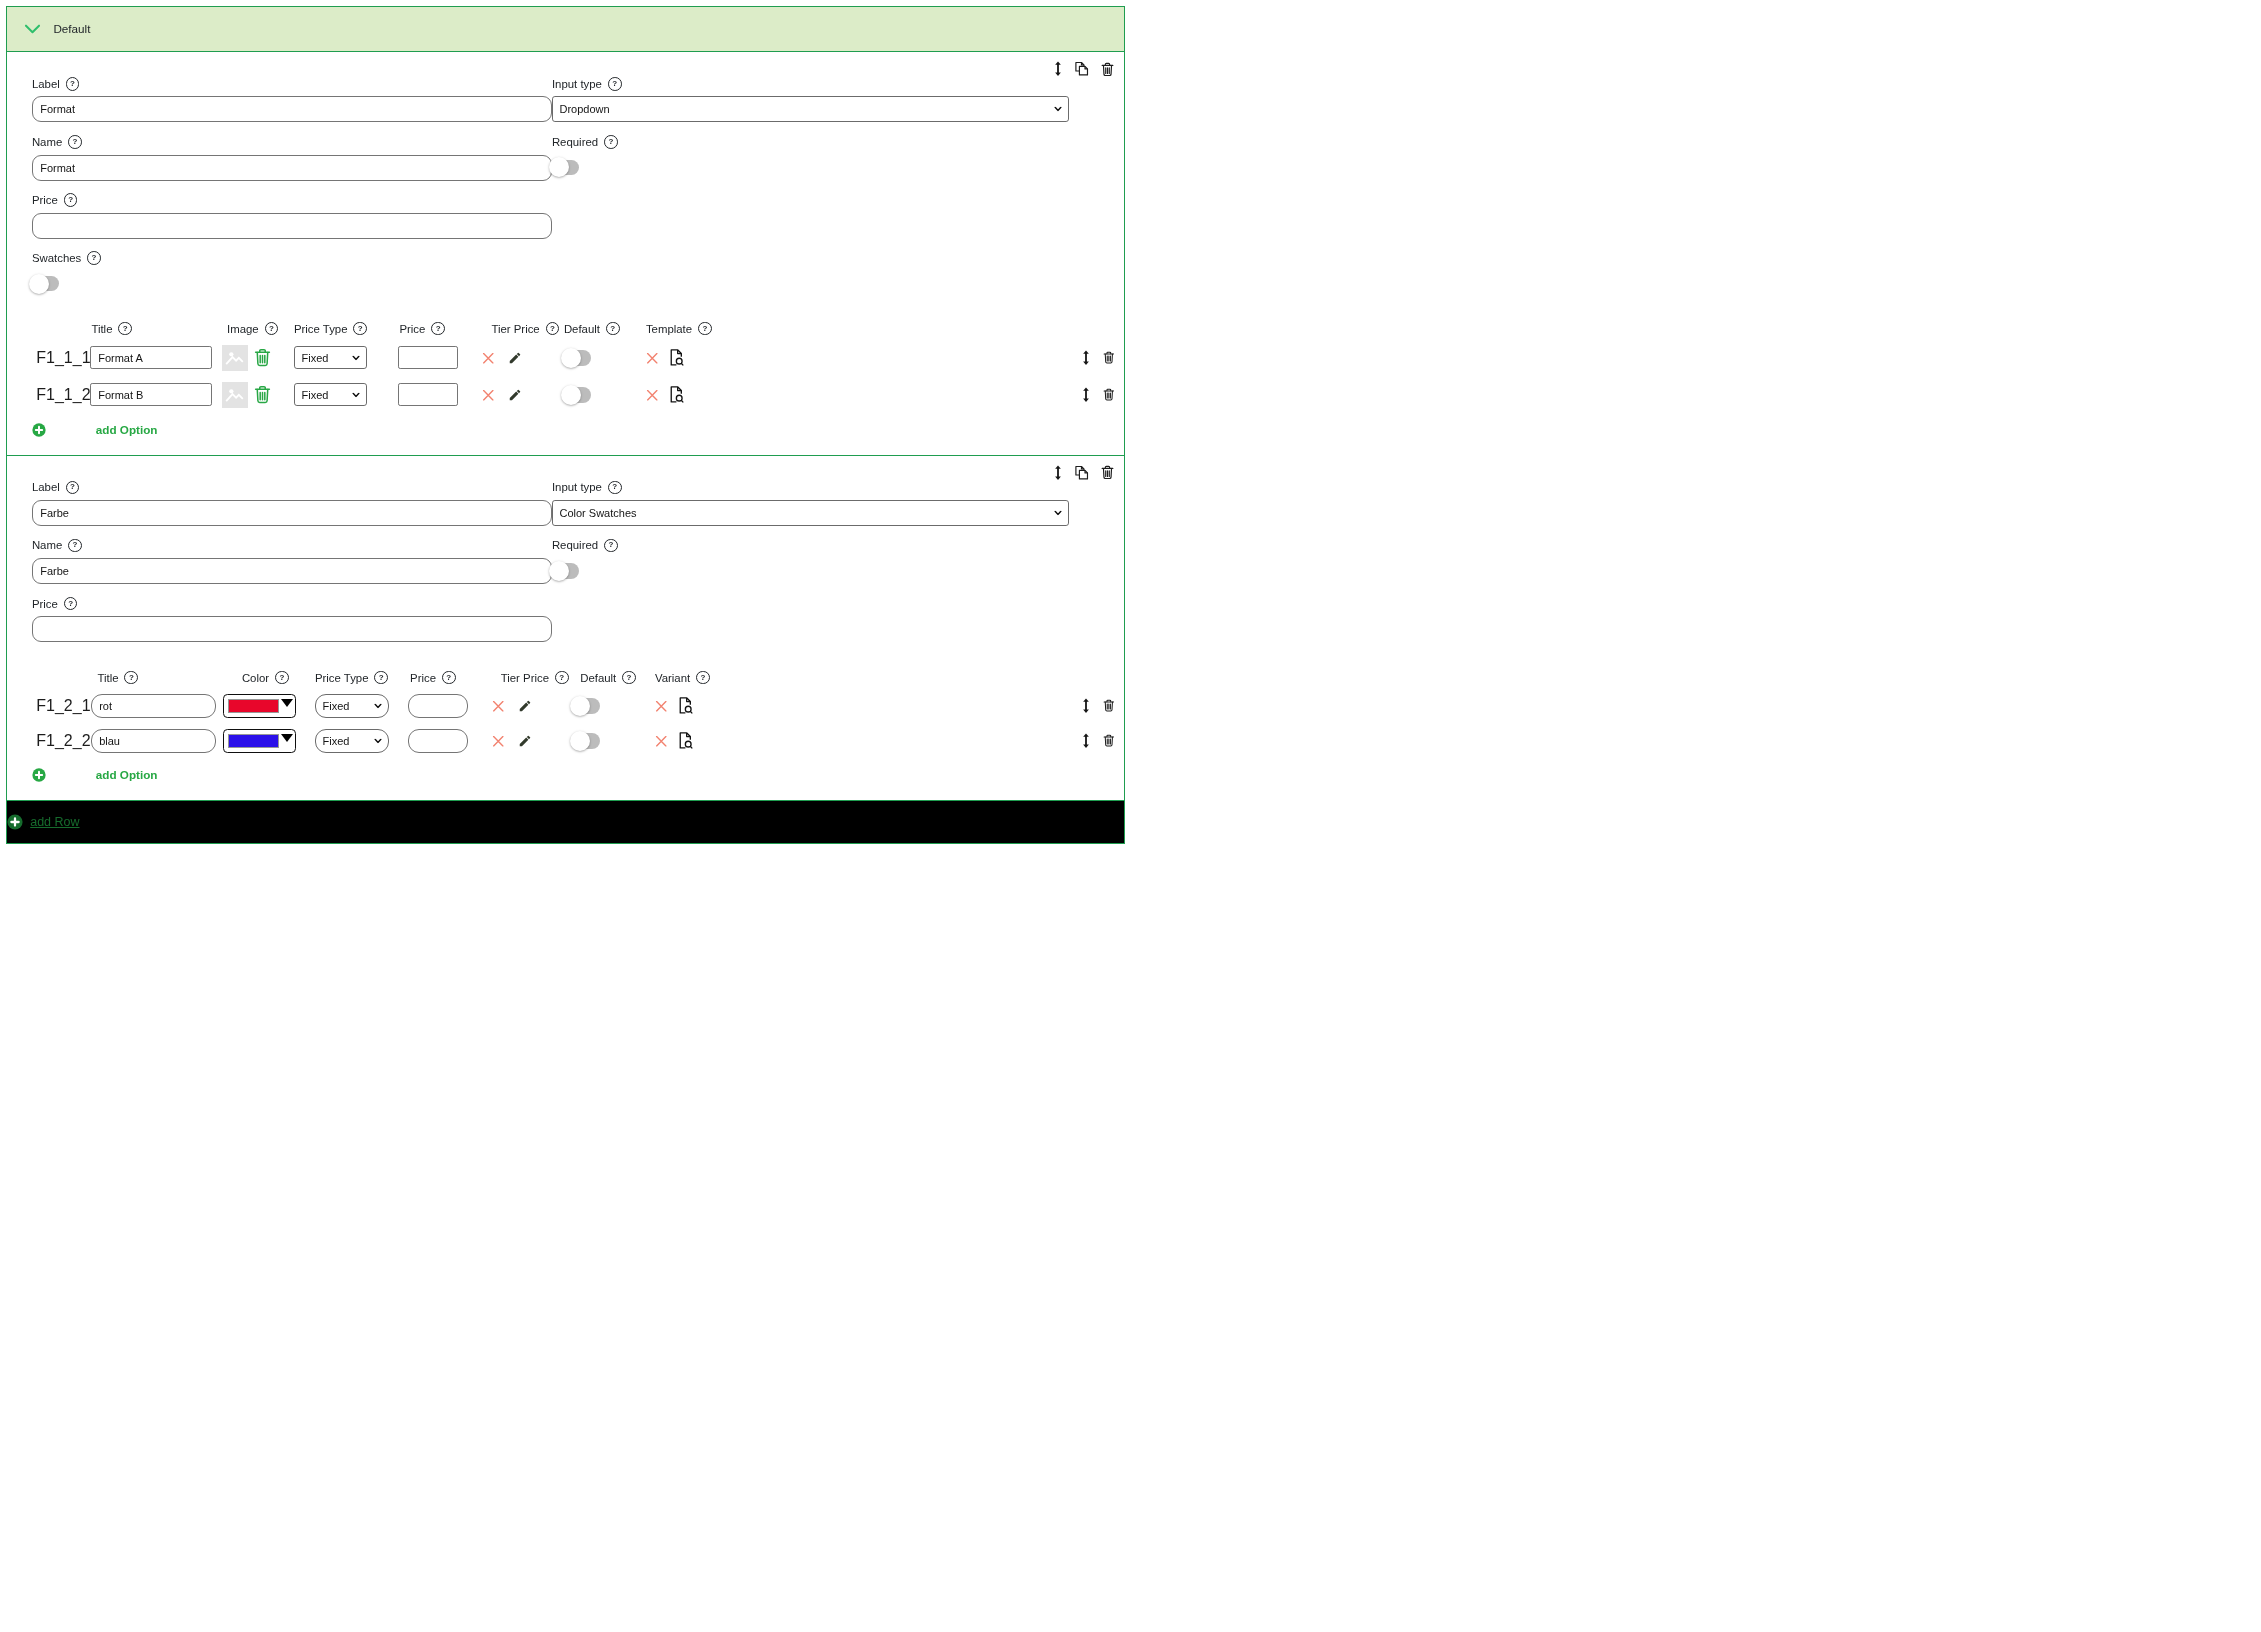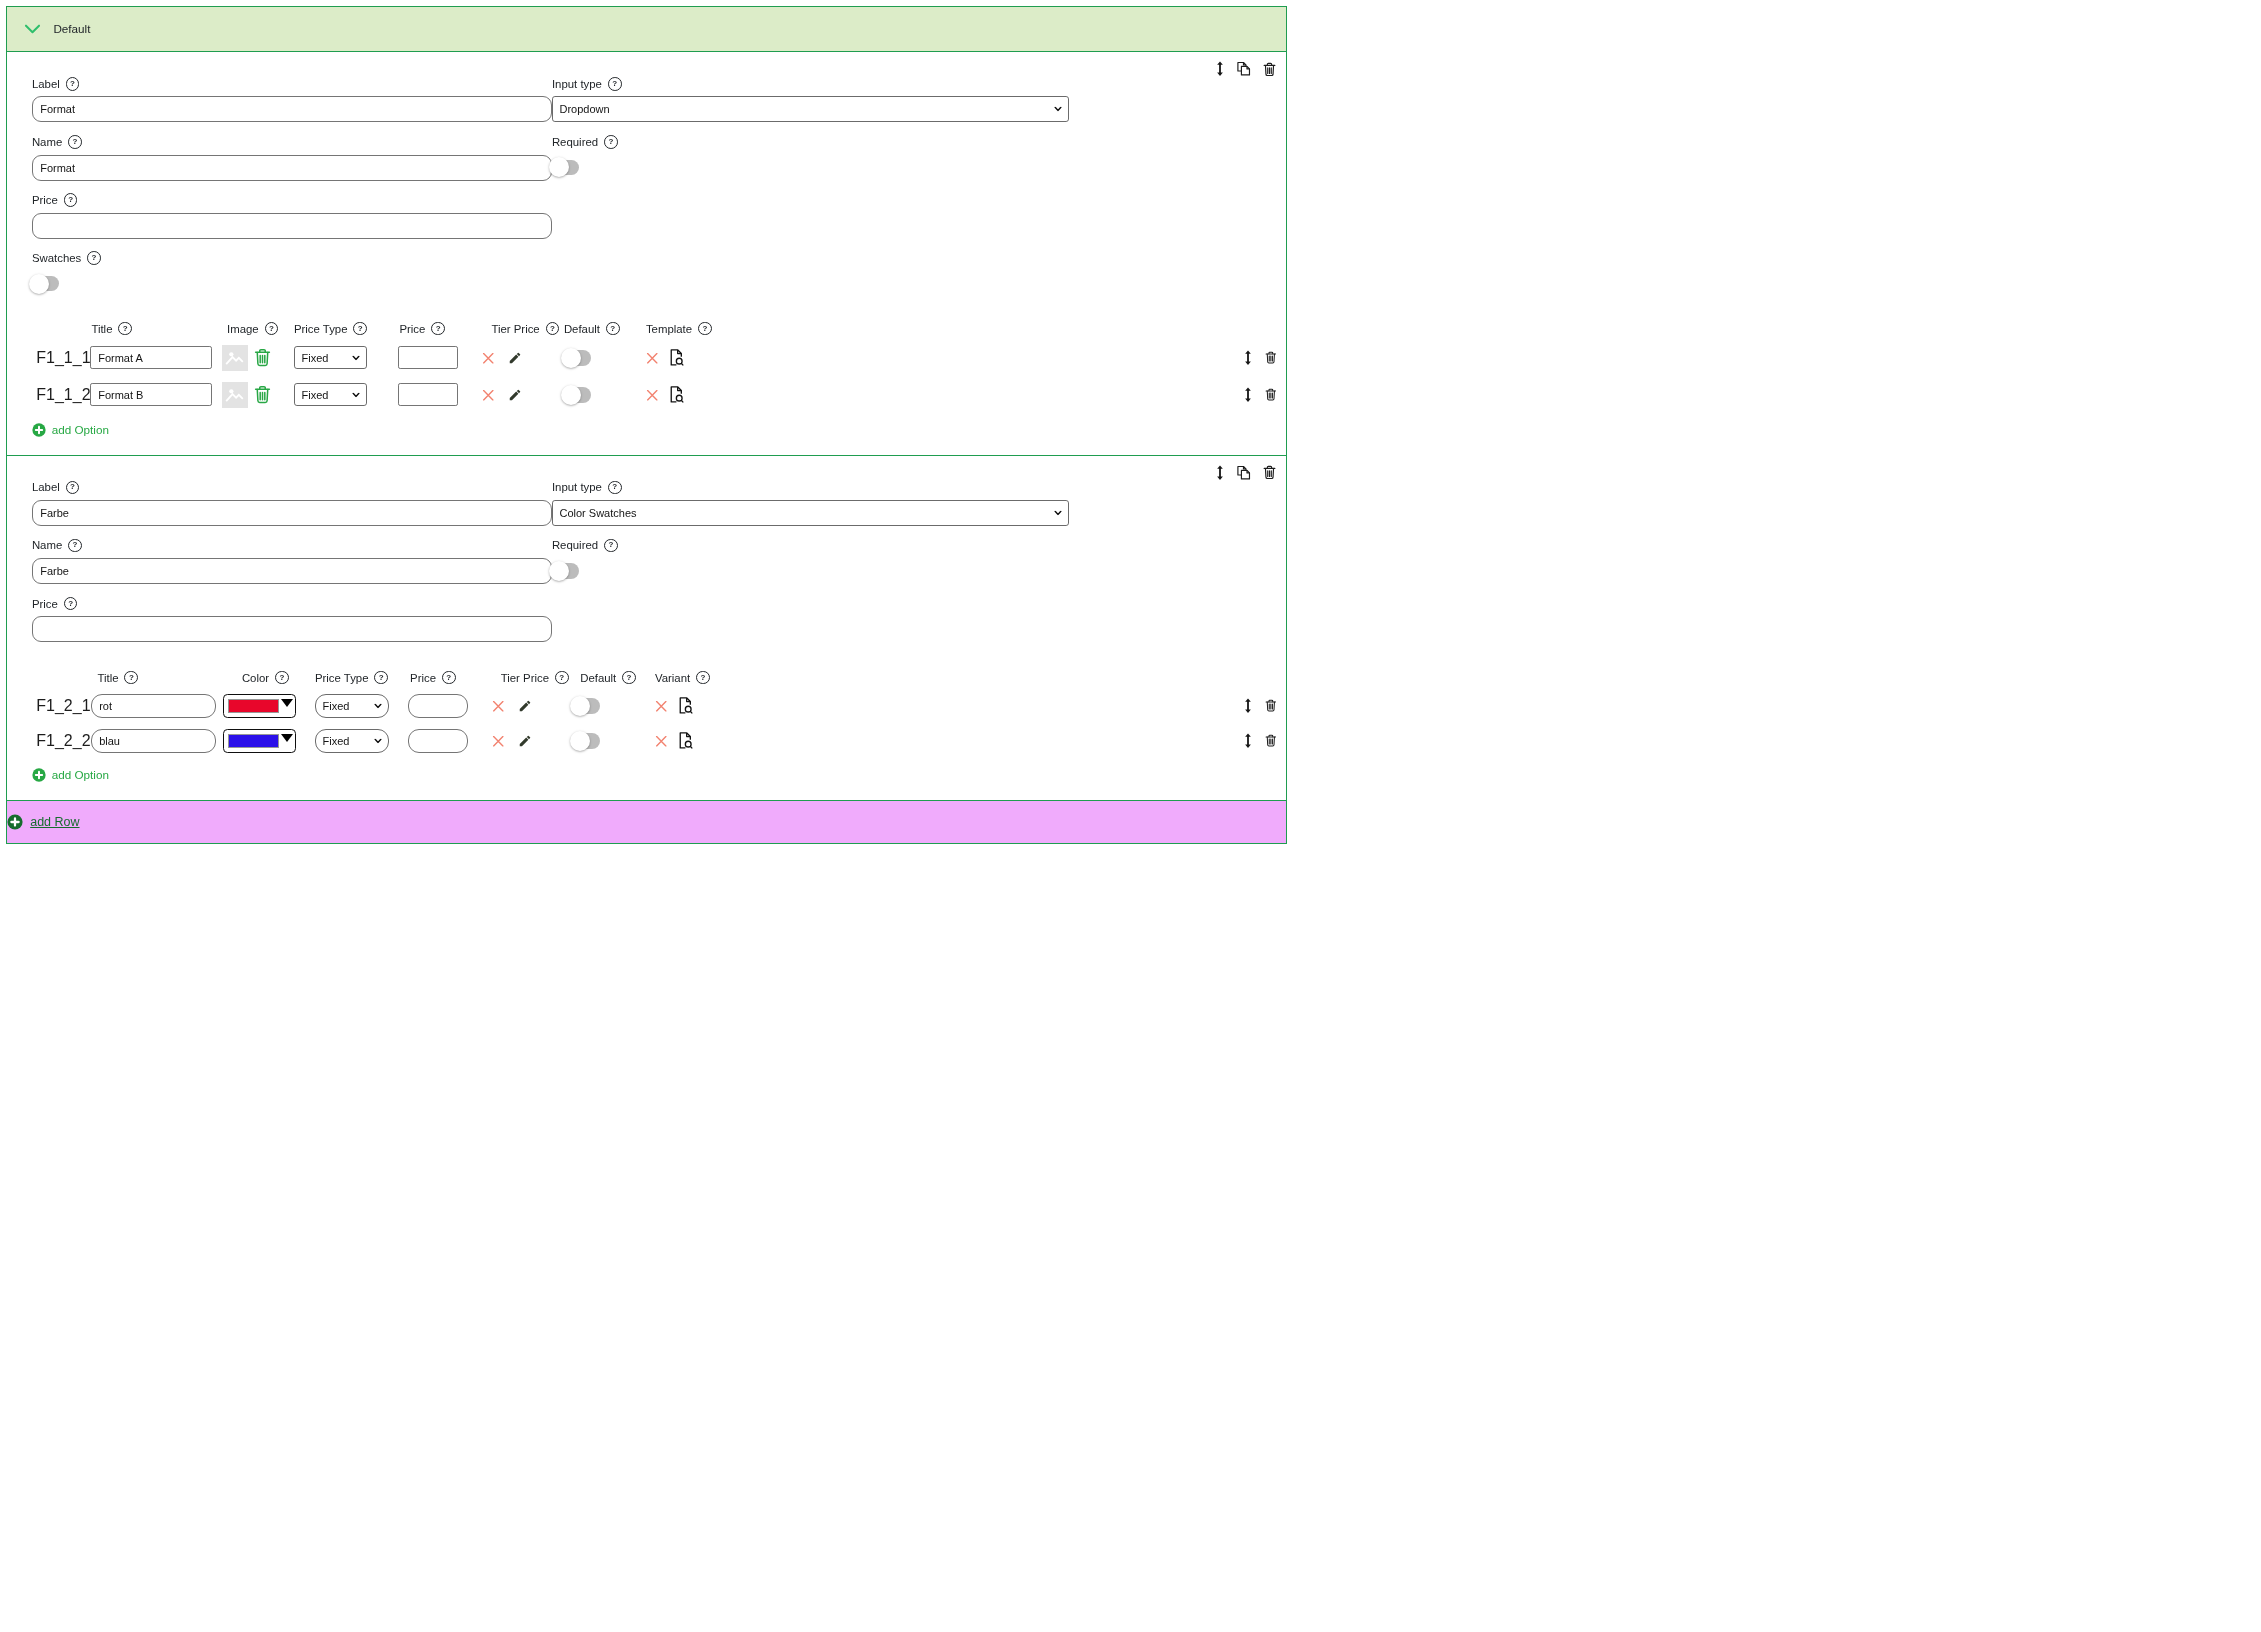--- a/index.html
+++ b/index.html
@@ -1,18 +1,18 @@
 <!DOCTYPE html>
 <html style="font-size:11.7px"><head>
 <meta charset="utf-8">
 <style>
   html,body{margin:0;padding:0;background:#fff;}
   body{font-family:"Liberation Sans",sans-serif;color:#212529;-webkit-font-smoothing:antialiased;}
   .page{padding:5.9px;}
-  .panel{width:1281px;box-sizing:border-box;border:1.5px solid #1f9d50;background:#f0abfc;}
+  .panel{width:1119px;box-sizing:border-box;border:1.5px solid #1f9d50;background:#000000;}
 
   
   .panel-header{height:45px;background:#dcecc8;border-bottom:1.5px solid #1f9d50;display:flex;align-items:center;gap:12.5px;padding:0 17px;cursor:pointer;box-sizing:border-box;}
   .panel-header .title{font-size:11.7px;color:#23272b;}
 
   
   .i{display:block;}
   .i-chevron{width:17px;height:10.3px;color:#2fbf6c;}
   .i-move{width:8px;height:15.4px;color:#161616;}
   .i-copy{width:15.4px;height:15.4px;color:#1d1d1d;}
@@ -74,21 +74,21 @@
   .tpl-cell{gap:11px;}
   .row-icons{gap:12.5px;justify-content:flex-end;}
 
   
   .swatch-btn{position:relative;width:73px;height:24px;border:1.5px solid #0f0f0f;border-radius:4.4px;background:#fff;box-sizing:border-box;display:flex;align-items:center;padding:0 4.4px;cursor:pointer;}
   .swatch-color{width:51px;height:14.7px;border:1.5px solid #979797;box-sizing:border-box;}
   .swatch-caret{position:absolute;right:2.2px;top:4.4px;width:0;height:0;border-left:6.6px solid transparent;border-right:6.6px solid transparent;border-top:8.8px solid #000;}
 
   
   .add-link{display:inline-flex;align-items:center;gap:5.9px;margin-top:3.7px;cursor:pointer;text-decoration:none;}
-  .add-link .txt{color:#27a844;font-weight:400;font-size:11.7px;}
+  .add-link .txt{color:#27a844;font-weight:700;font-size:11.7px;margin-left:44px;}
 
   
   .panel-footer{border-top:1.5px solid #1f9d50;height:42px;display:flex;align-items:center;justify-content:flex-start;gap:7.3px;}
   .add-row-link{display:inline-flex;align-items:center;gap:7.3px;cursor:pointer;}
   .add-row-link .txt{color:#166c2d;font-size:12.5px;text-decoration:underline;}
 
   .svg-defs{position:absolute;width:0;height:0;overflow:hidden;}
 </style>
 </head>
 <body>

